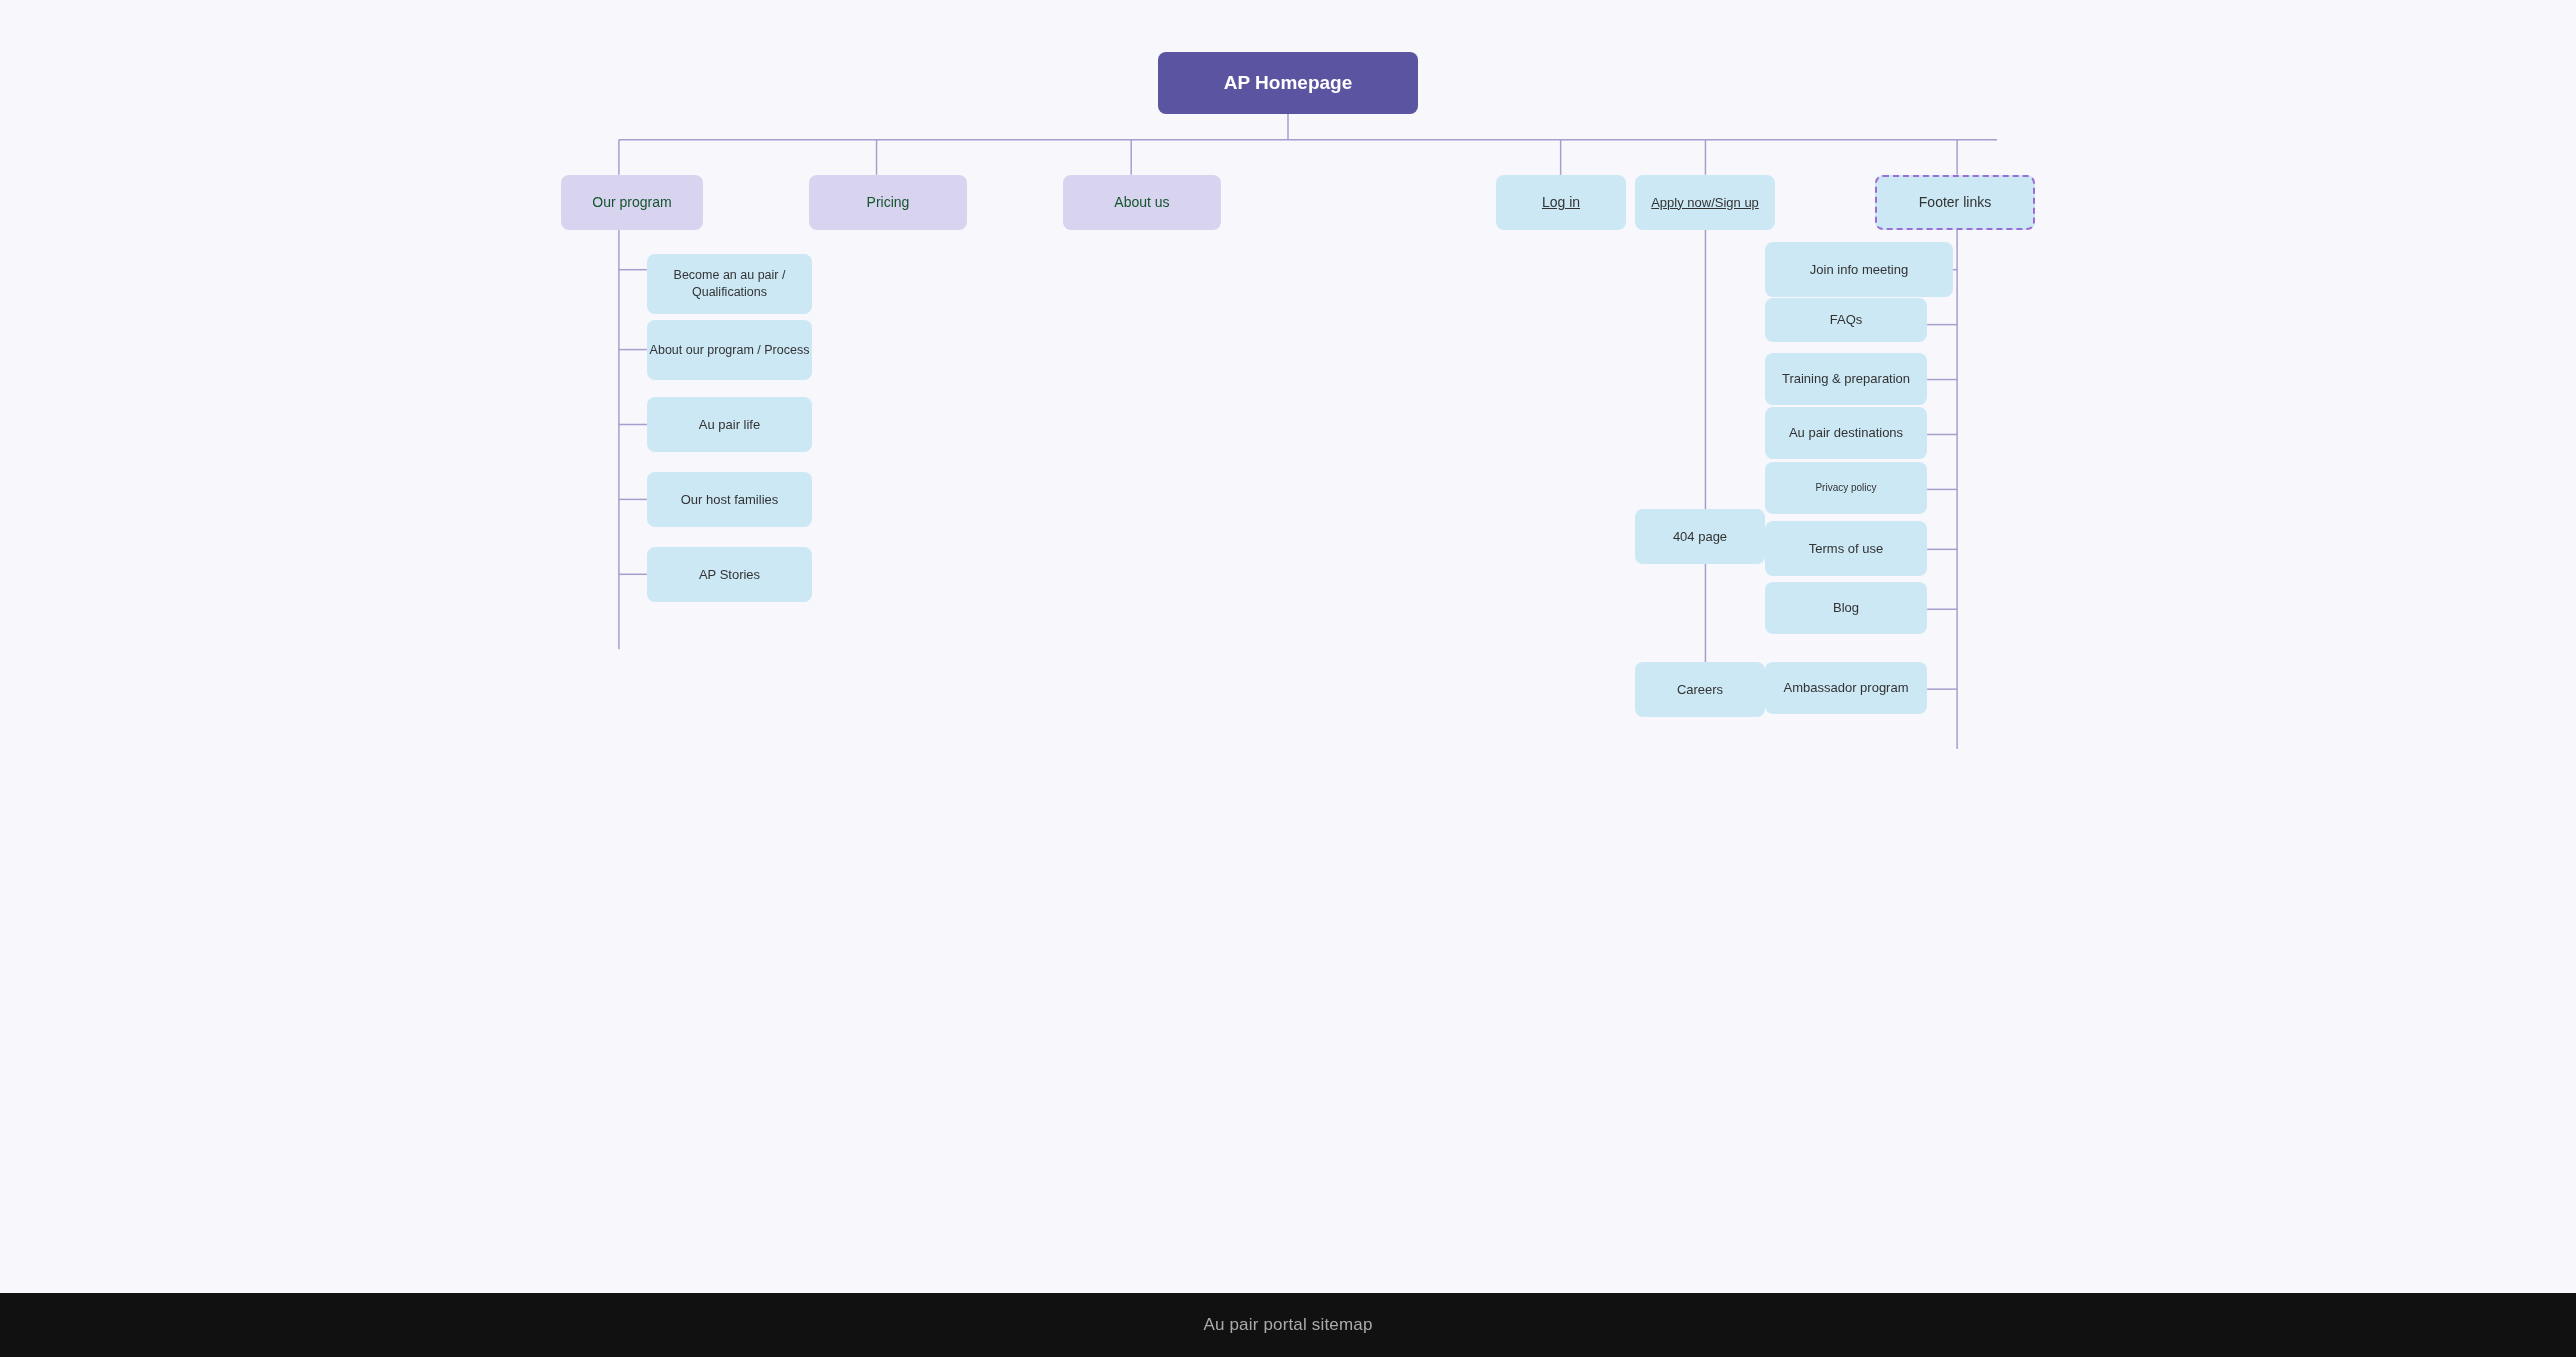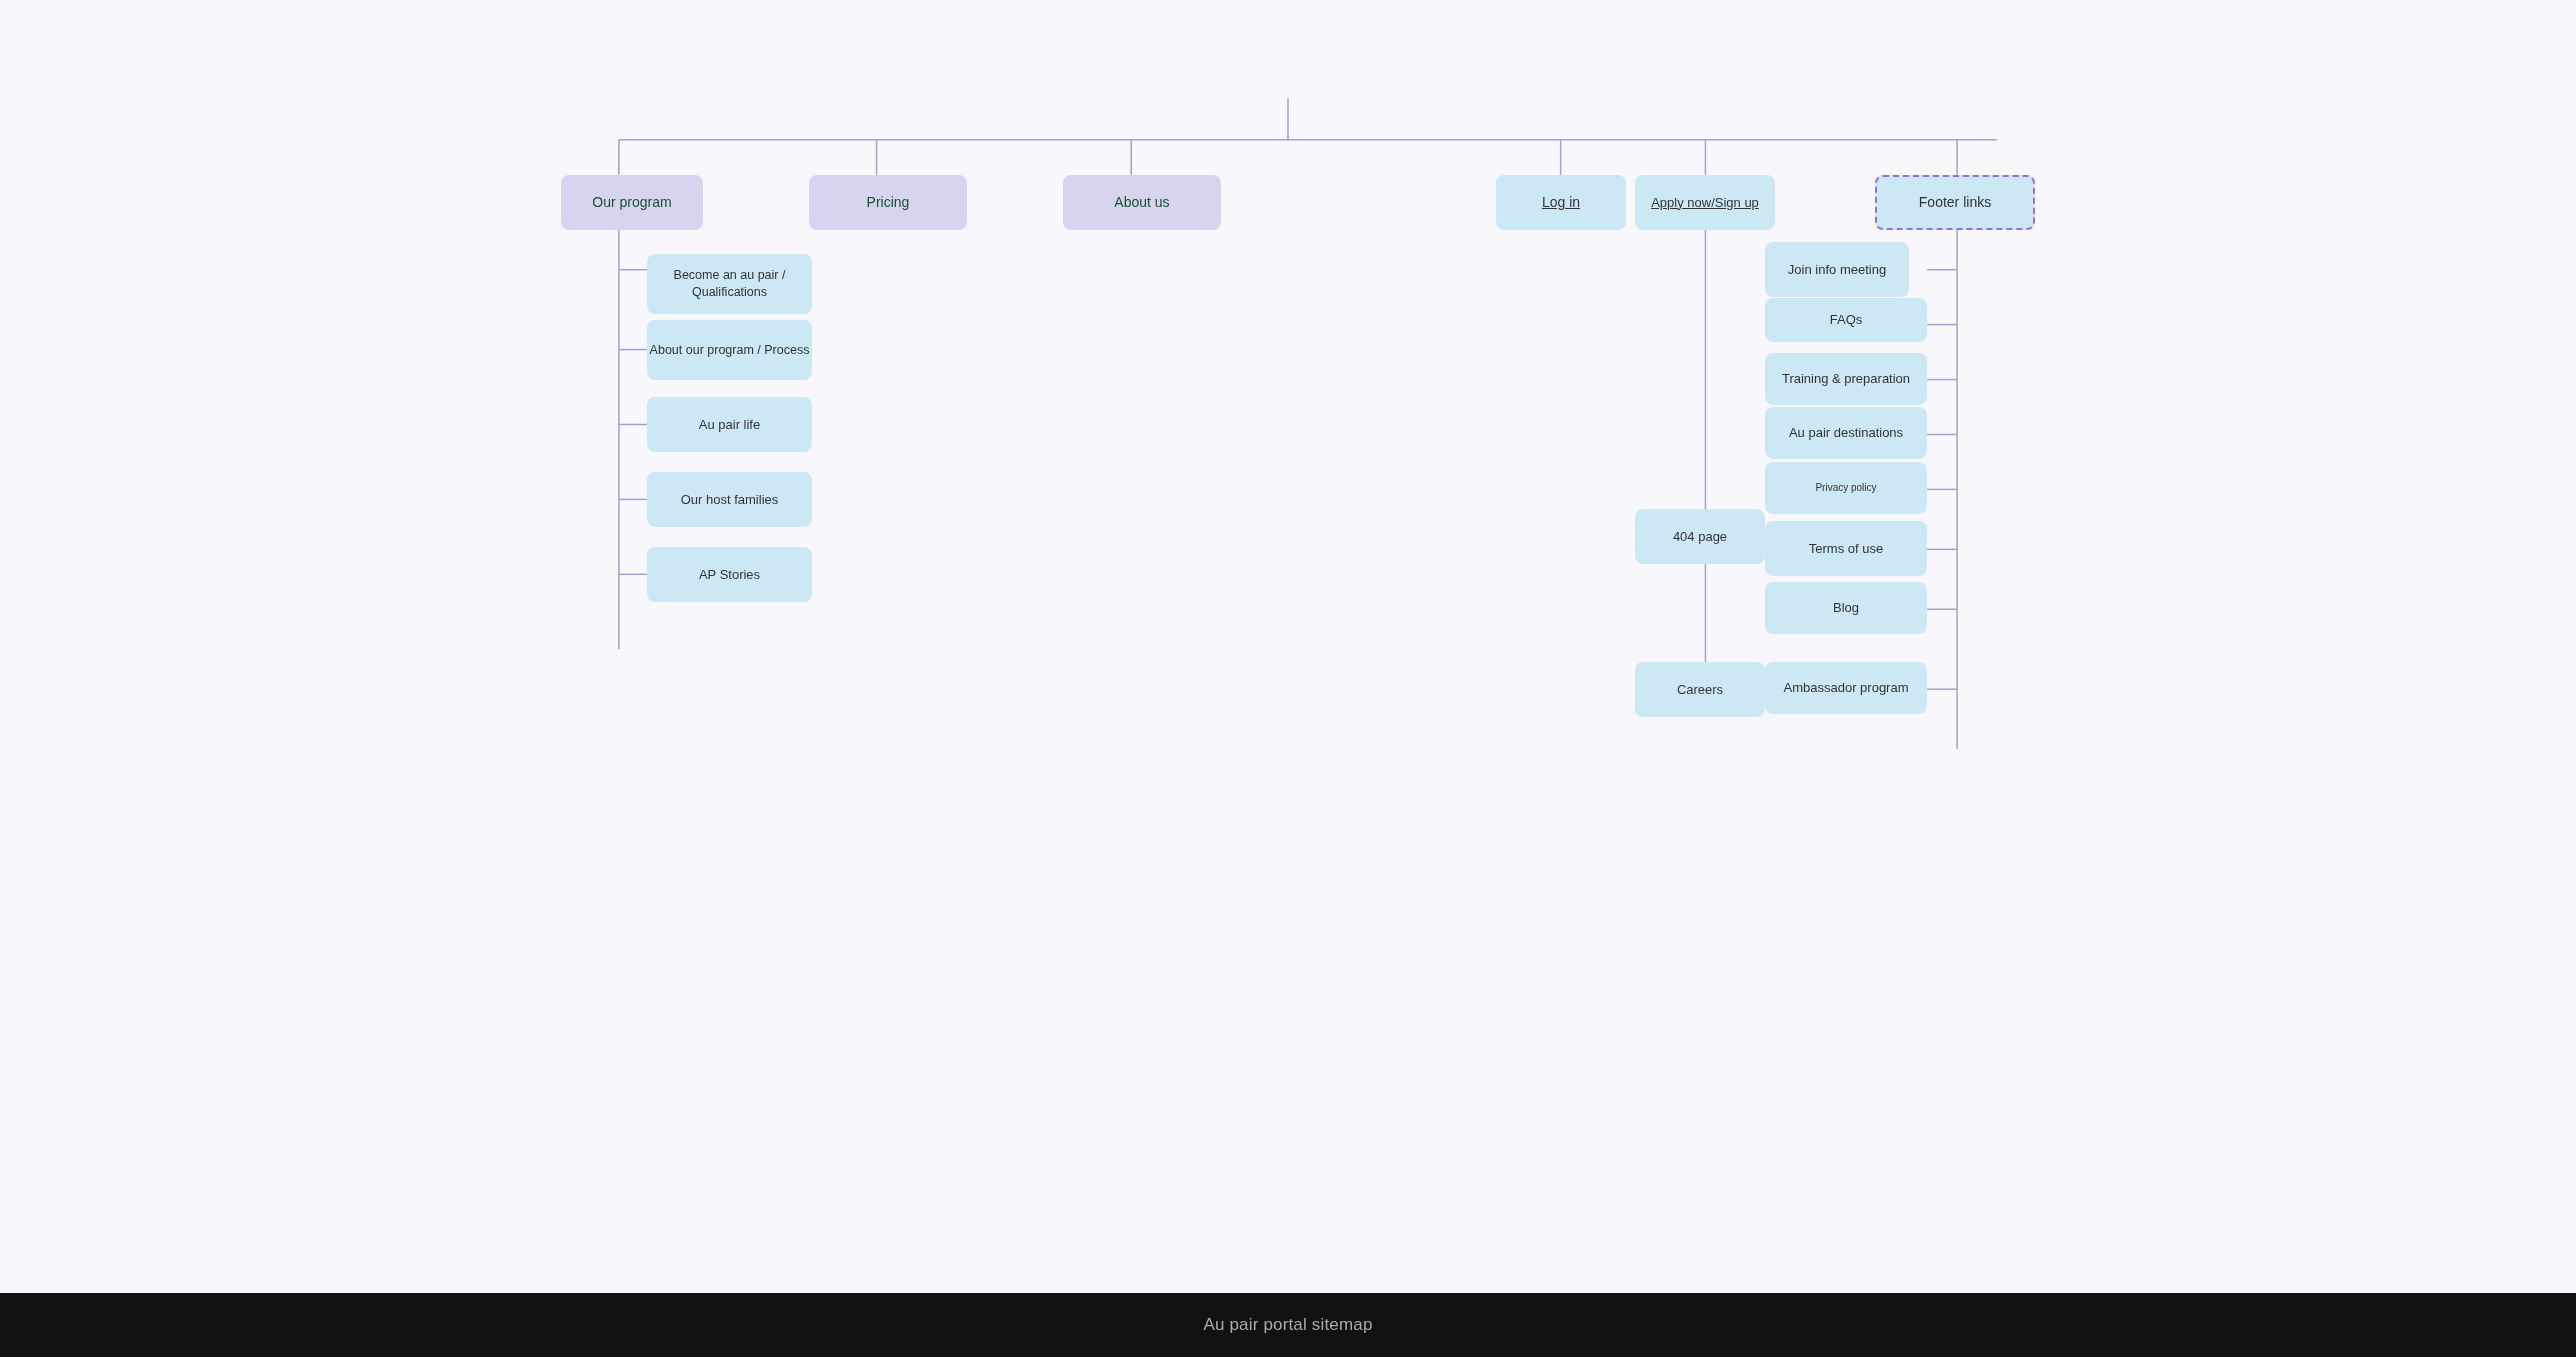--- a/index.html
+++ b/index.html
@@ -141,20 +141,21 @@
       <line x1="1390" y1="580" x2="1420" y2="580"></line>
       <line x1="1390" y1="660" x2="1420" y2="660"></line>
 
       <line x1="1168" y1="185" x2="1168" y2="510"></line>
       <line x1="1168" y1="510" x2="1195" y2="510"></line>
 
       <line x1="1168" y1="510" x2="1168" y2="660"></line>
       <line x1="1168" y1="660" x2="1195" y2="660"></line>
     </svg>
 
+    <div class="node node-root" style="left: 619px; top: 22px; width: 260px; height: 62px;">AP Homepage</div>
 
     <div class="node node-purple" style="left: 10px; top: 145px; width: 142px; height: 55px; font-size:14px;">Our program</div>
 
     <div class="node node-purple" style="left: 258px; top: 145px; width: 158px; height: 55px;">Pricing</div>
 
     <div class="node node-purple" style="left: 512px; top: 145px; width: 158px; height: 55px;">About us</div>
 
     <div class="node node-blue-ul" style="left: 957px; top: 145px; width: 130px; height: 55px;">Log in</div>
 
     <div class="node node-blue-ul" style="left: 1096px; top: 145px; width: 140px; height: 55px; font-size:13px;">Apply now/Sign up</div>
@@ -164,21 +165,21 @@
     <div class="node node-blue" style="left: 108px; top: 210px; width: 165px; height: 60px; font-size:12.5px;margin-top:14px;">Become an au pair / Qualifications</div>
 
     <div class="node node-blue" style="left: 108px; top: 290px; width: 165px; height: 60px; font-size:12.5px;">About our program / Process</div>
 
     <div class="node node-blue" style="left: 108px; top: 367px; width: 165px; height: 55px; font-size:13px;">Au pair life</div>
 
     <div class="node node-blue" style="left: 108px; top: 442px; width: 165px; height: 55px; font-size:13px;">Our host families</div>
 
     <div class="node node-blue" style="left: 108px; top: 517px; width: 165px; height: 55px; font-size:13px;">AP Stories</div>
 
-    <div class="node node-blue" style="left: 1226px; top: 212px; width: 144px; height: 55px; font-size:13px;">Join info meeting</div>
+    <div class="node node-blue" style="left: 1226px; top: 212px; width: 188px; height: 55px; font-size:13px;">Join info meeting</div>
 
     <div class="node node-blue" style="left: 1226px; top: 268px; width: 162px; height: 44px; font-size:13px;">FAQs</div>
 
     <div class="node node-blue" style="left: 1226px; top: 323px; width: 162px; height: 52px; font-size:13px;">Training &amp; preparation</div>
 
     <div class="node node-blue" style="left: 1226px; top: 377px; width: 162px; height: 52px; font-size:13px;">Au pair destinations</div>
 
     <div class="node node-blue" style="left: 1226px; top: 432px; width: 162px; height: 52px; font-size:10px;">Privacy policy</div>
 
     <div class="node node-blue" style="left: 1226px; top: 491px; width: 162px; height: 55px; font-size:13px;">Terms of use</div>

